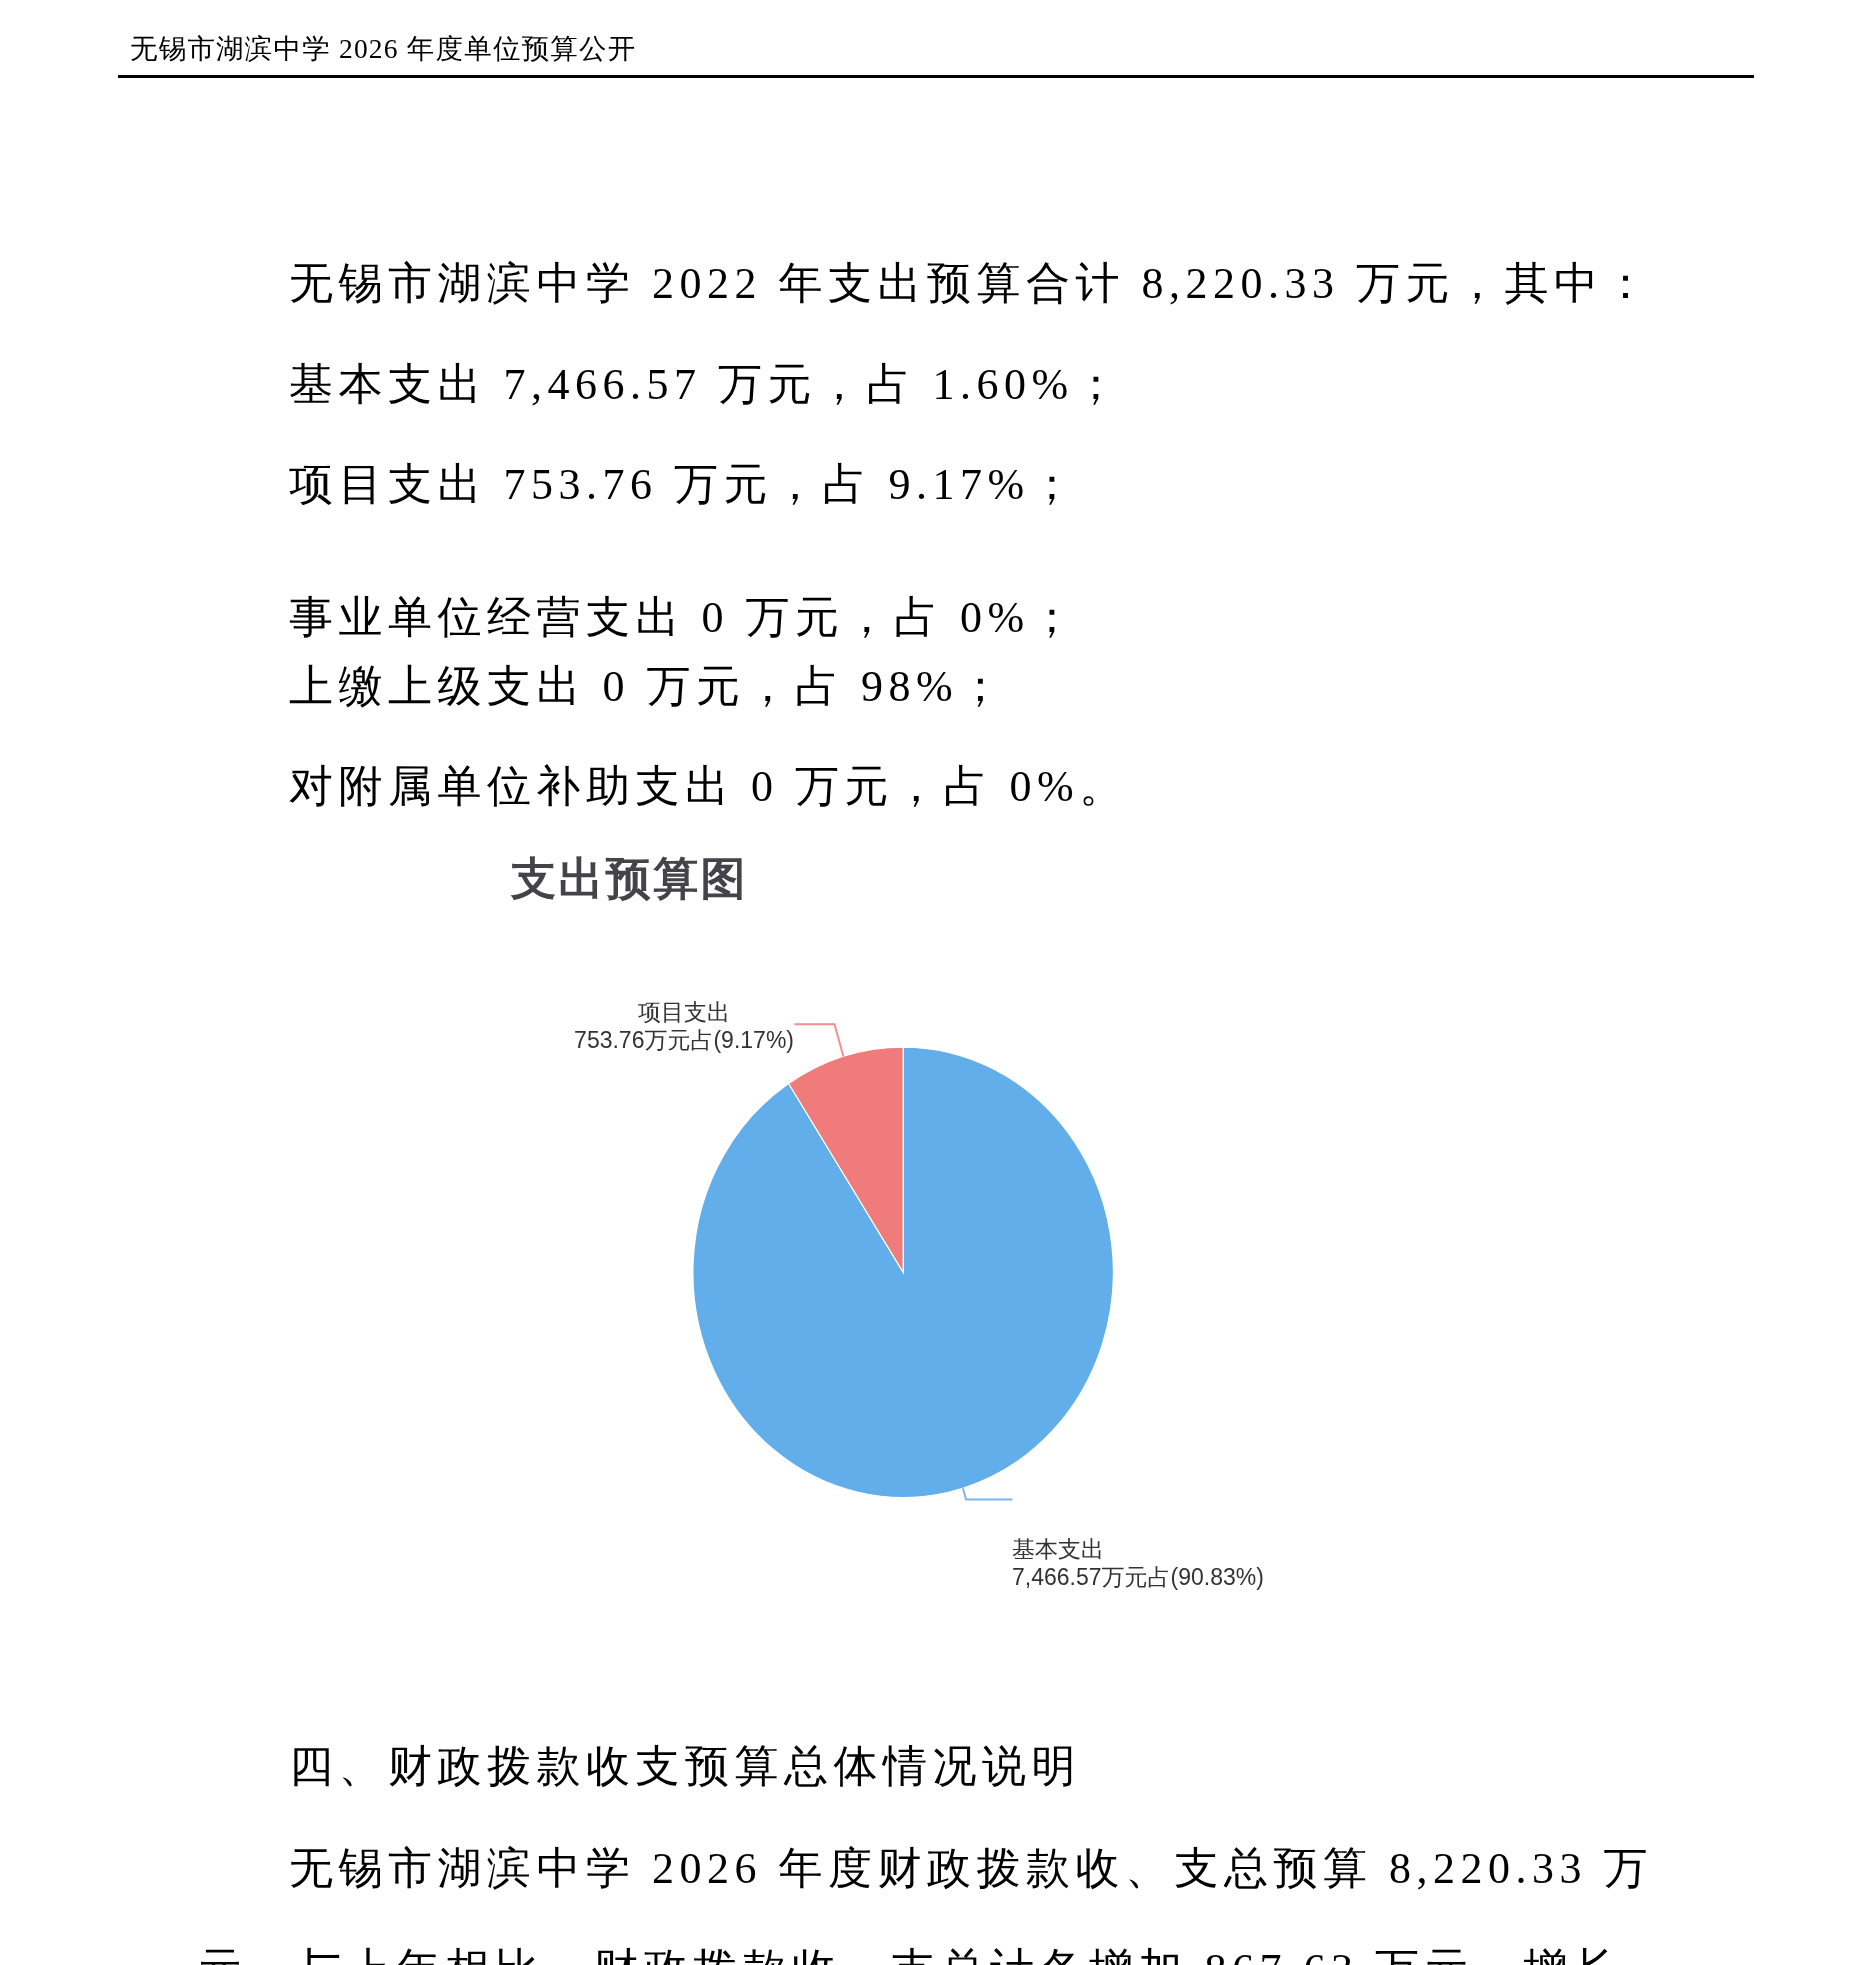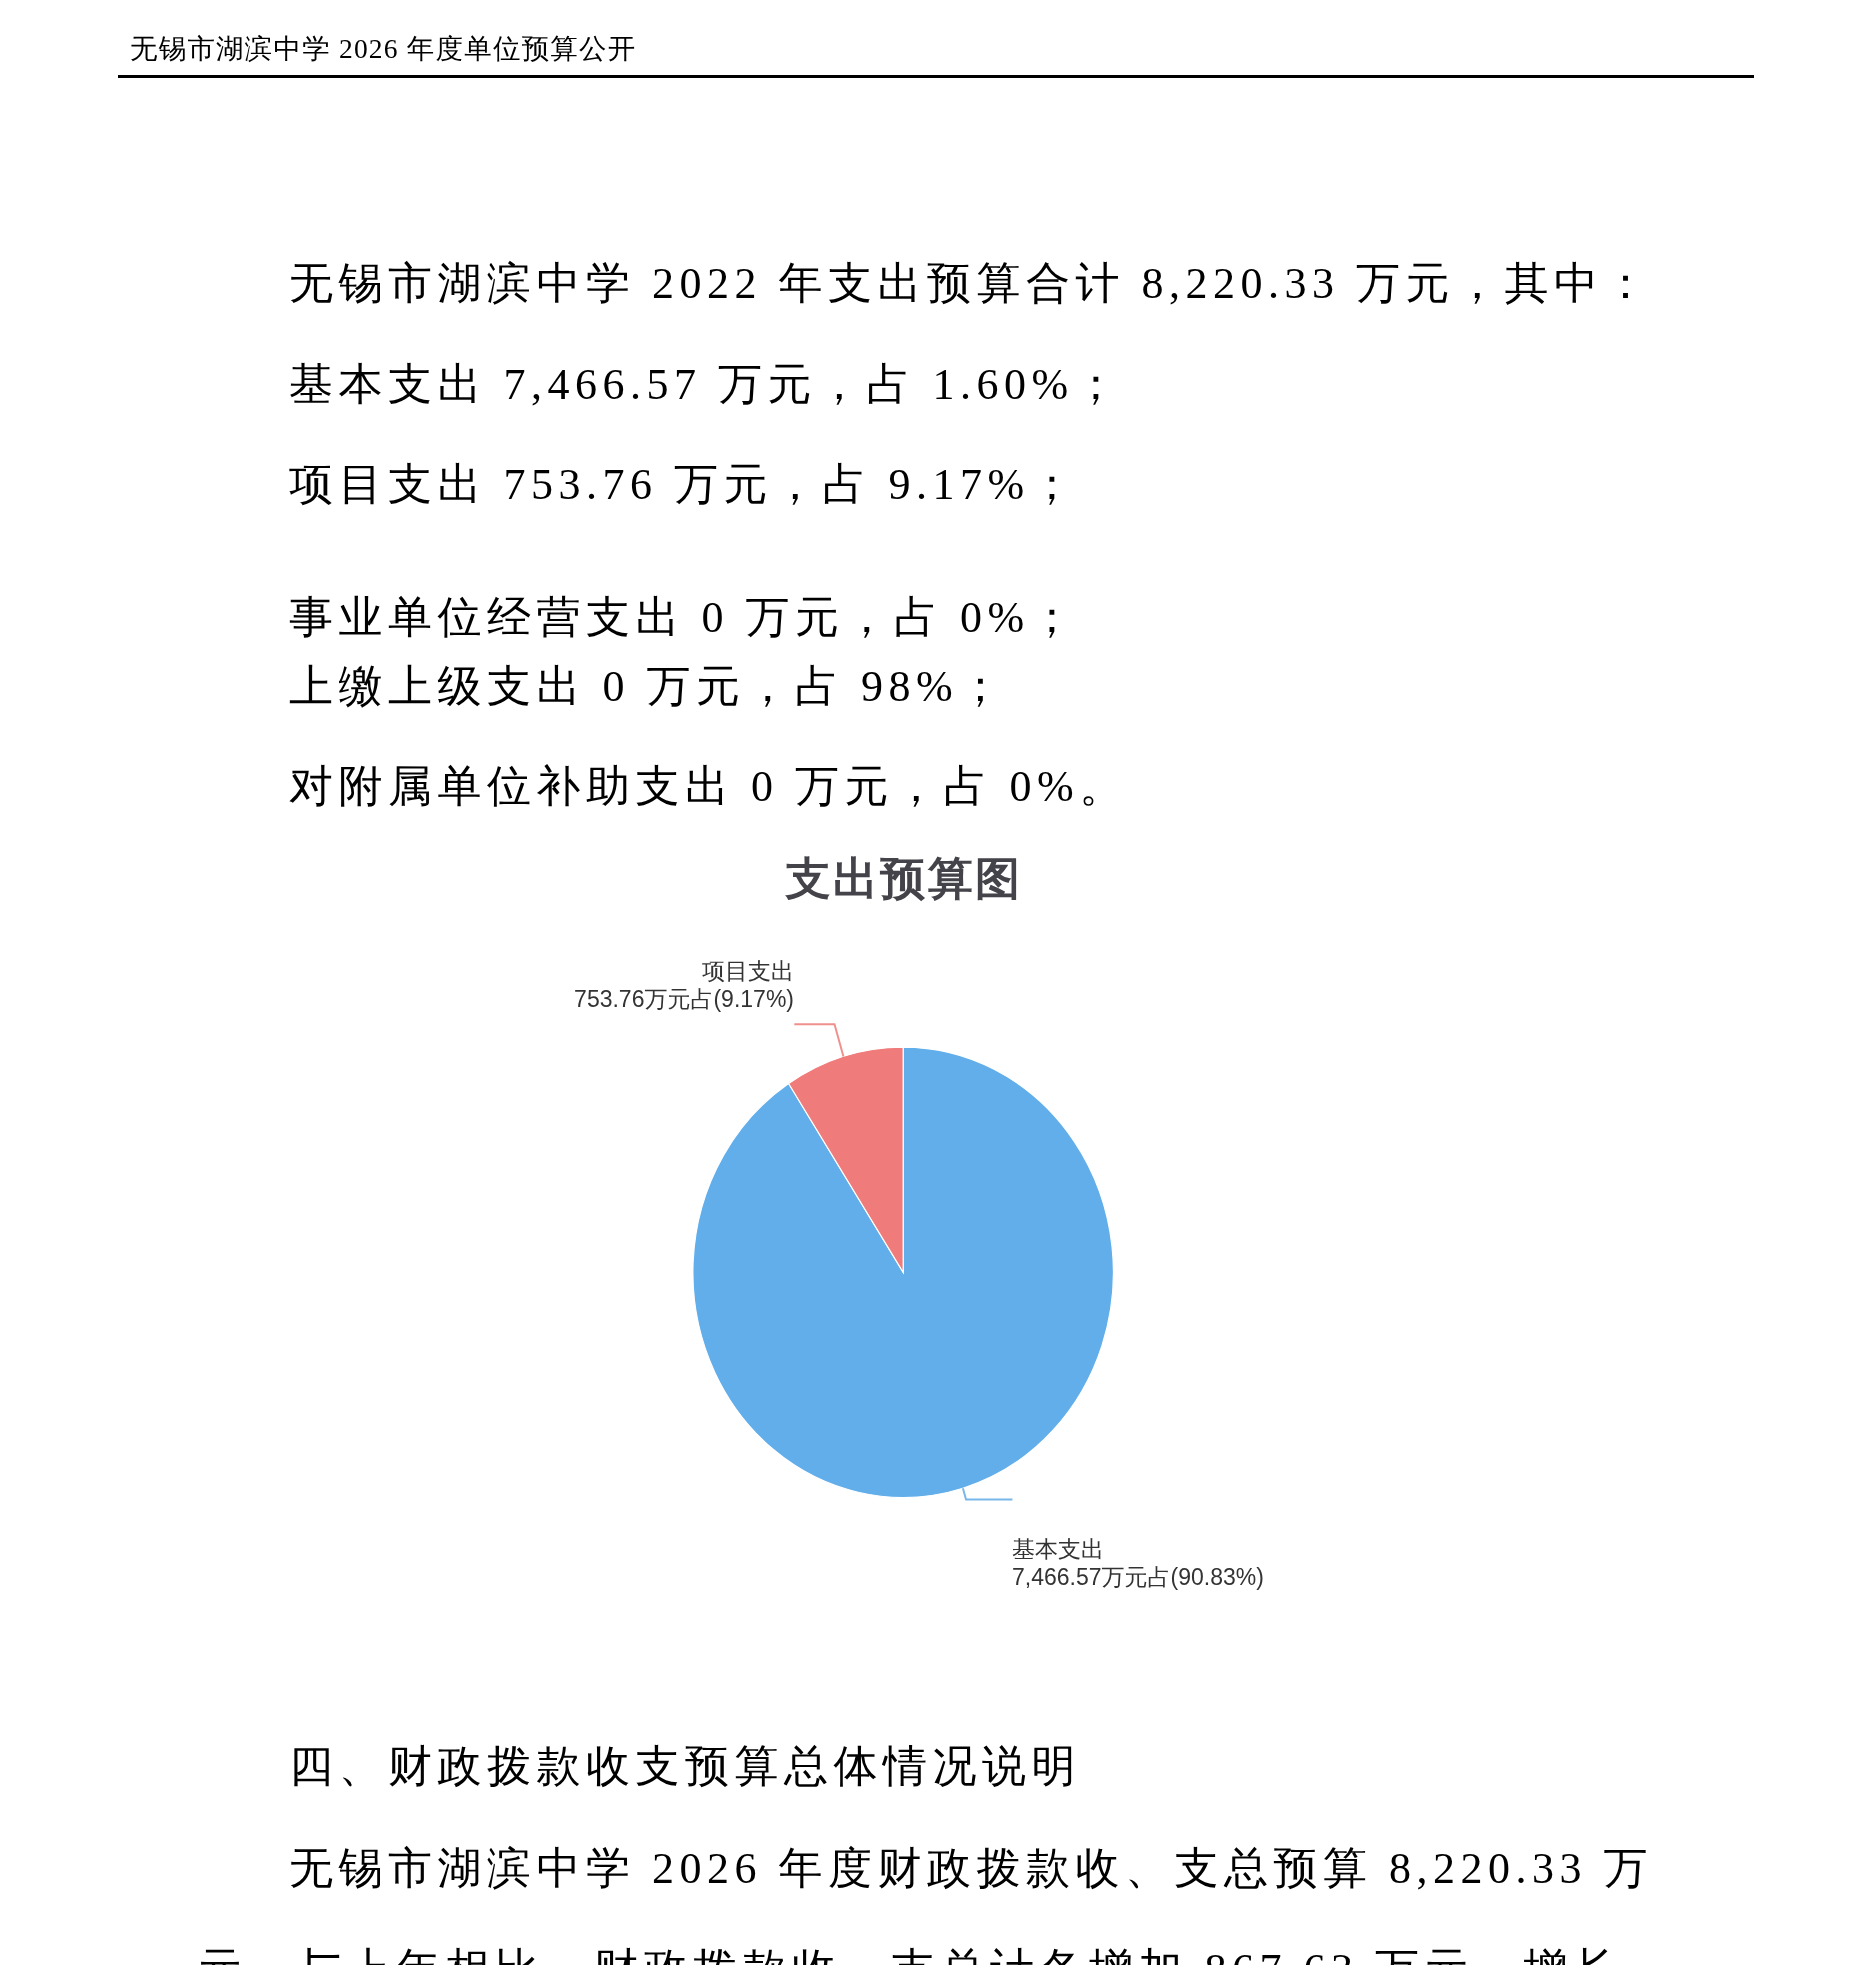--- a/index.html
+++ b/index.html
@@ -5,27 +5,27 @@
   html,body{margin:0;padding:0;background:#ffffff;}
   body{position:relative;width:1872px;height:2647px;font-family:"Liberation Serif","DejaVu Serif",serif;color:#000;}
   .abs{position:absolute;}
   .hline{position:absolute;white-space:nowrap;}
   .doc-header{left:130px;top:31px;font-size:27.5px;letter-spacing:1.2px;text-align:center;}
   .header-rule{left:118px;top:75px;width:1636px;height:3.1px;background:#000;}
   .body-line{font-size:44px;letter-spacing:5.5px;line-height:55px;}
   .indent{left:289px;}
   .noindent{left:198px;}
   .heading{font-weight:normal;}
-  .chart-title{left:511px;top:849px;width:786px;text-align:center;
+  .chart-title{left:511px;top:849px;width:786px;
     font-family:"Liberation Sans","DejaVu Sans",sans-serif;font-weight:bold;
     font-size:45px;letter-spacing:2.4px;color:#434349;}
   .chart-box{left:531px;top:983px;width:786px;height:570px;}
   .pie-label{font-family:"Liberation Sans","DejaVu Sans",sans-serif;
     font-size:23px;line-height:27.5px;color:#333;white-space:nowrap;}
-  .label-project{right:1078px;top:958px;text-align:right;margin-left:36px;}
+  .label-project{right:1078px;top:999px;text-align:center;margin-left:36px;}
   .label-basic{left:1012px;top:1536px;text-align:left;}
 </style>
 </head>
 <body>
 
 <div class="hline doc-header">无锡市湖滨中学 2026 年度单位预算公开</div>
 <div class="header-rule abs"></div>
 
 <div>
   <div class="hline body-line indent" style="top:256px">无锡市湖滨中学 2022 年支出预算合计 8,220.33 万元，其中：</div>

